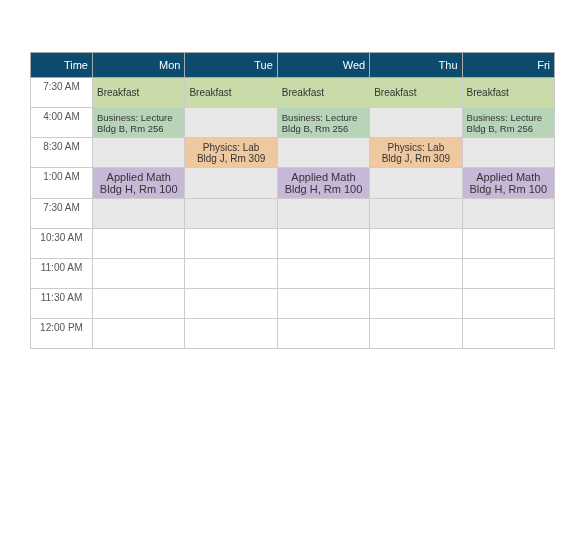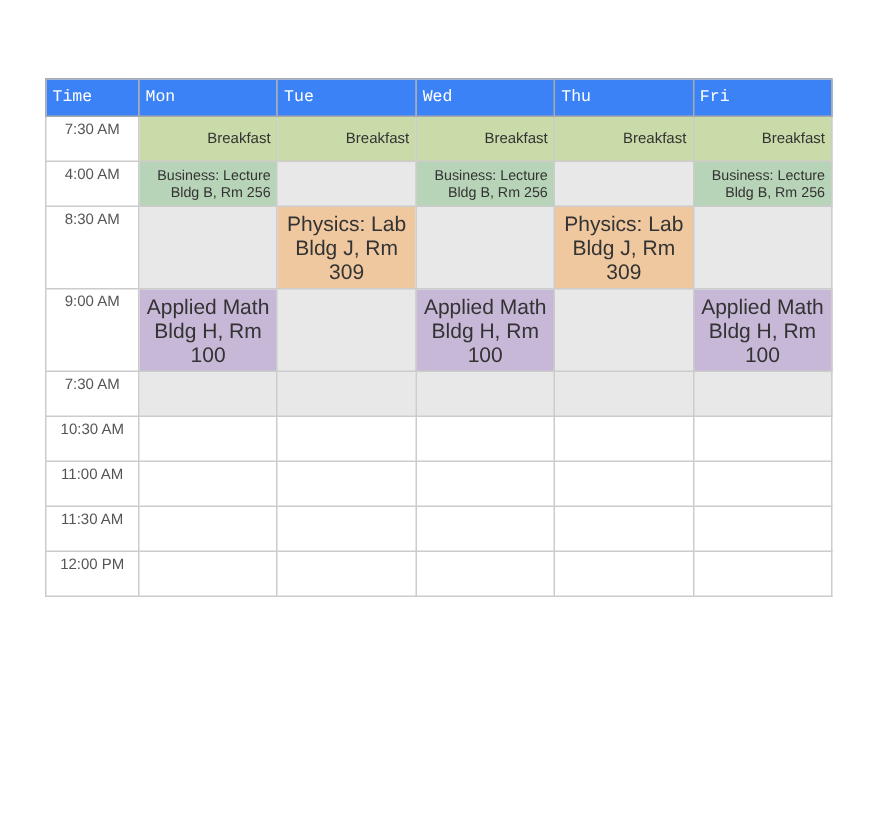--- a/index.html
+++ b/index.html
@@ -25,28 +25,27 @@
       font-size: 11px;
       color: #333;
     }
 
     table {
       width: 100%;
       border-collapse: collapse;
       table-layout: fixed;
     }
     th {
-      background: #3b82f6;
+      background: #0c4a6e;
       color: #fff;
       padding: 6px 4px;
-      text-align: left;
+      text-align: right;
       font-size: 11px;
       font-weight: normal;
       border: 1px solid #aaa;
-      font-family: Liberation Mono, monospace;
     }
     td {
       border: 1px solid #ccc;
       padding: 3px 4px;
       vertical-align: top;
       font-size: 10px;
       color: #333;
       height: 30px;
     }
     td.time-cell {
@@ -54,44 +53,44 @@
       color: #555;
       font-size: 10px;
       text-align: center;
       padding-right: 4px;
       white-space: nowrap;
       width: 62px;
     }
     .breakfast-cell {
       background: #c8dba8;
       color: #333;
-      text-align: right;
+      text-align: left;
       vertical-align: middle;
     }
     .business-cell {
       background: #b8d4b8;
       color: #333;
-      text-align: right;
+      text-align: left;
       vertical-align: middle;
       font-size: 9.5px;
       margin-left: 48px;
     }
     .physics-cell {
       background: #f0c8a0;
       color: #333;
       text-align: center;
       vertical-align: middle;
-      font-size: 14px;
+      font-size: 10px;
     }
     .appmath-cell {
       background: #c8b8d8;
       color: #333;
       text-align: center;
       vertical-align: middle;
-      font-size: 14px;
+      font-size: 11px;
     }
     .empty-cell {
       background: #e8e8e8;
     }
     .white-cell {
       background: #fff;
     }
     col.time-col { width: 62px; }
     col.day-col { width: calc((100% - 62px) / 5); }
   </style>
@@ -151,21 +150,21 @@
         <td class="time-cell">8:30 AM</td>
         <td class="empty-cell"></td>
         <td class="physics-cell" style="white-space: pre-line;">Physics: Lab
 Bldg J, Rm 309</td>
         <td class="empty-cell"></td>
         <td class="physics-cell" style="white-space: pre-line;">Physics: Lab
 Bldg J, Rm 309</td>
         <td class="empty-cell"></td>
       </tr>
       <tr>
-        <td class="time-cell">9:00 AM</td>
+        <td class="time-cell">1:00 AM</td>
         <td class="appmath-cell" style="white-space: pre-line;">Applied Math
 Bldg H, Rm 100</td>
         <td class="empty-cell"></td>
         <td class="appmath-cell" style="white-space: pre-line;">Applied Math
 Bldg H, Rm 100</td>
         <td class="empty-cell"></td>
         <td class="appmath-cell" style="white-space: pre-line;">Applied Math
 Bldg H, Rm 100</td>
       </tr>
       <tr>

